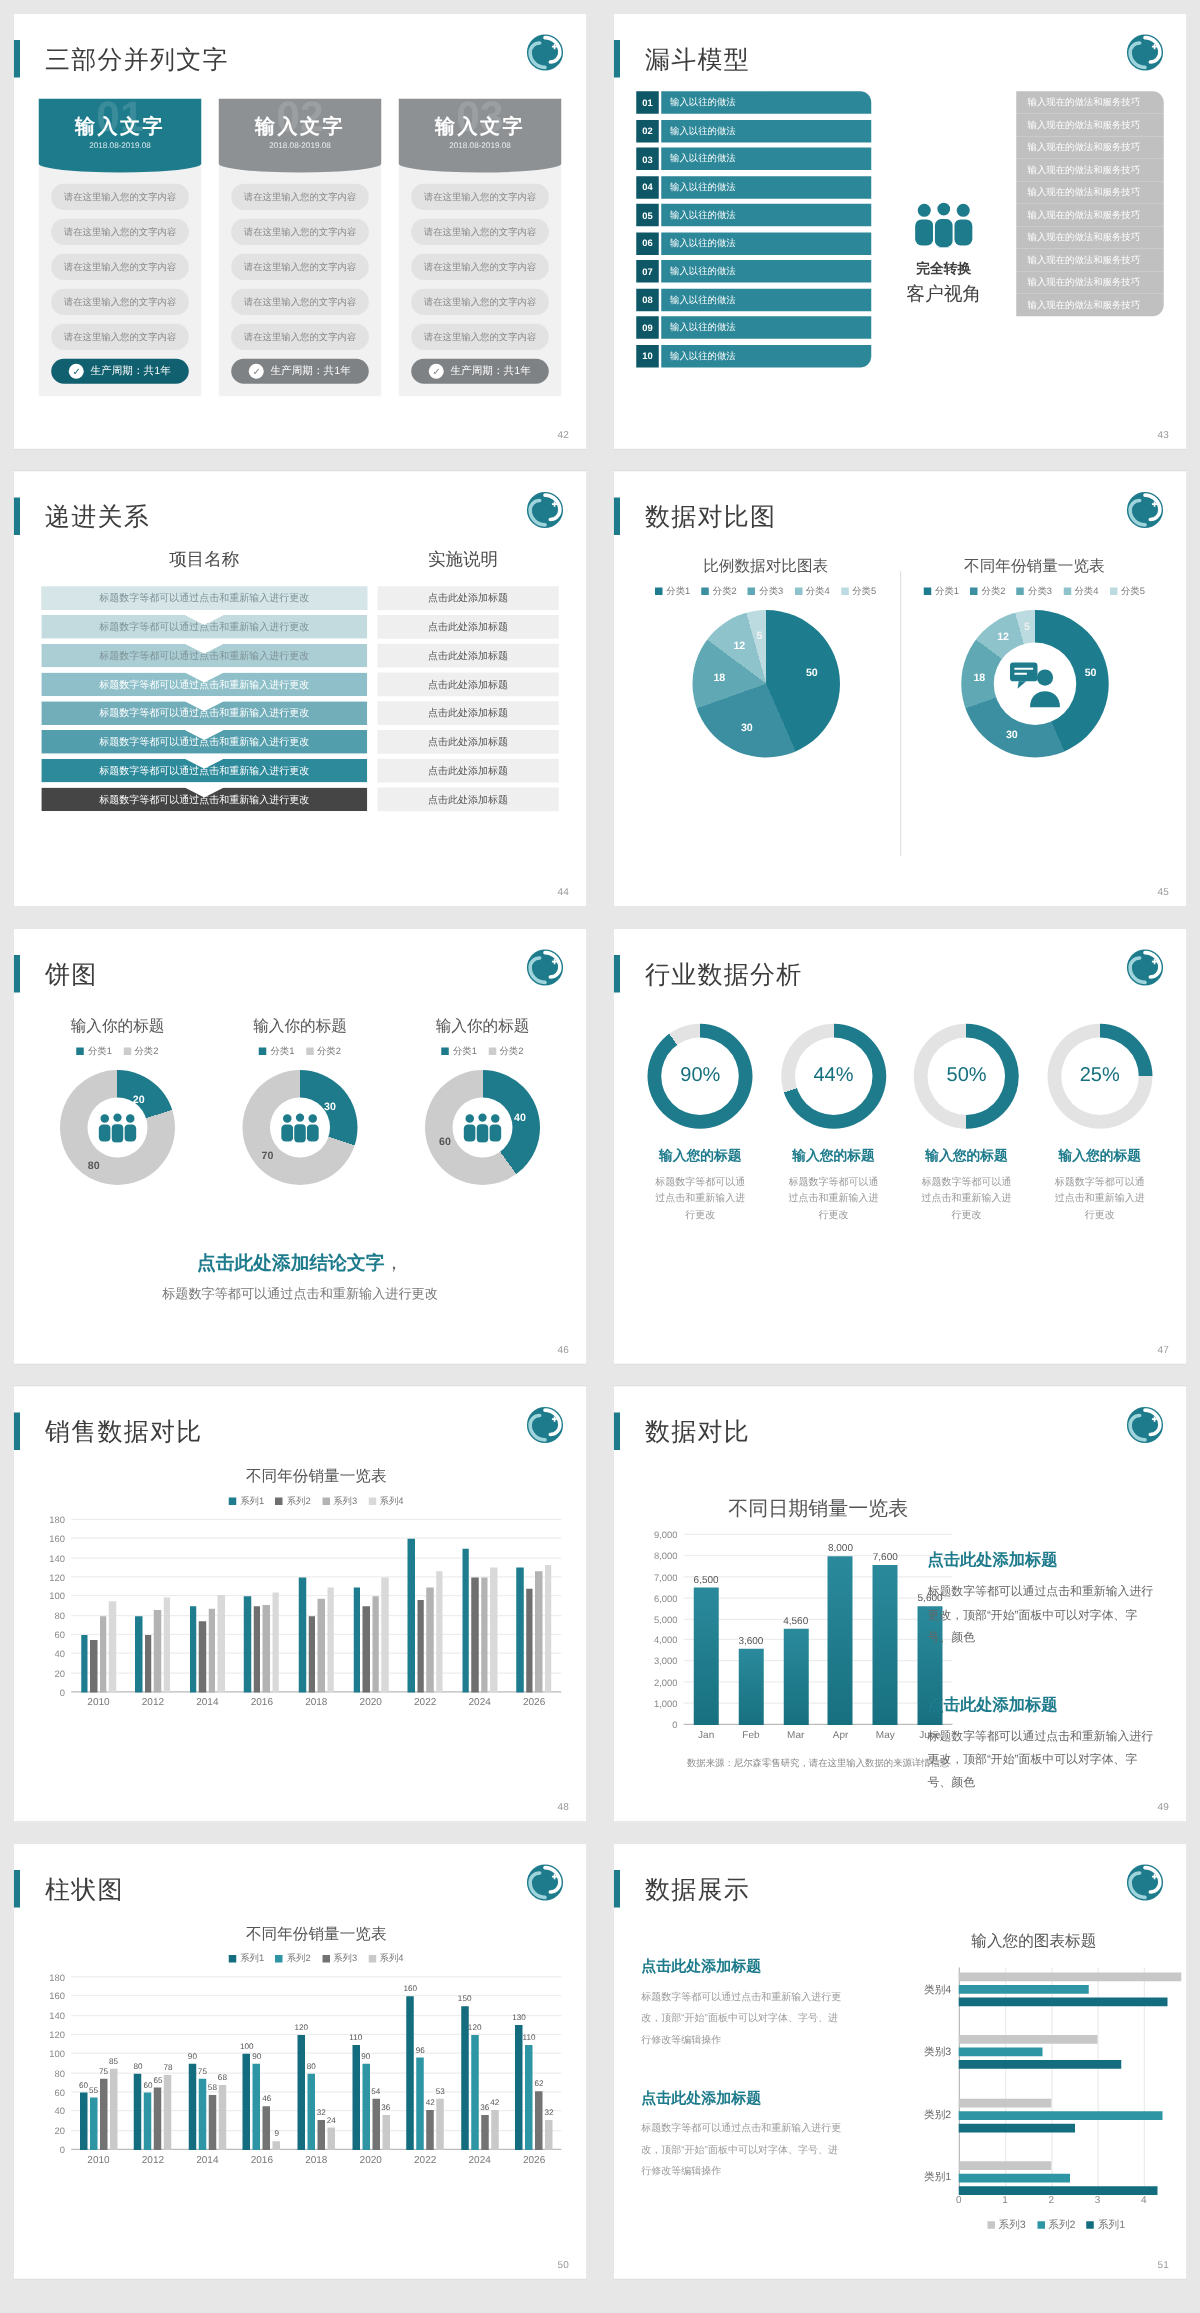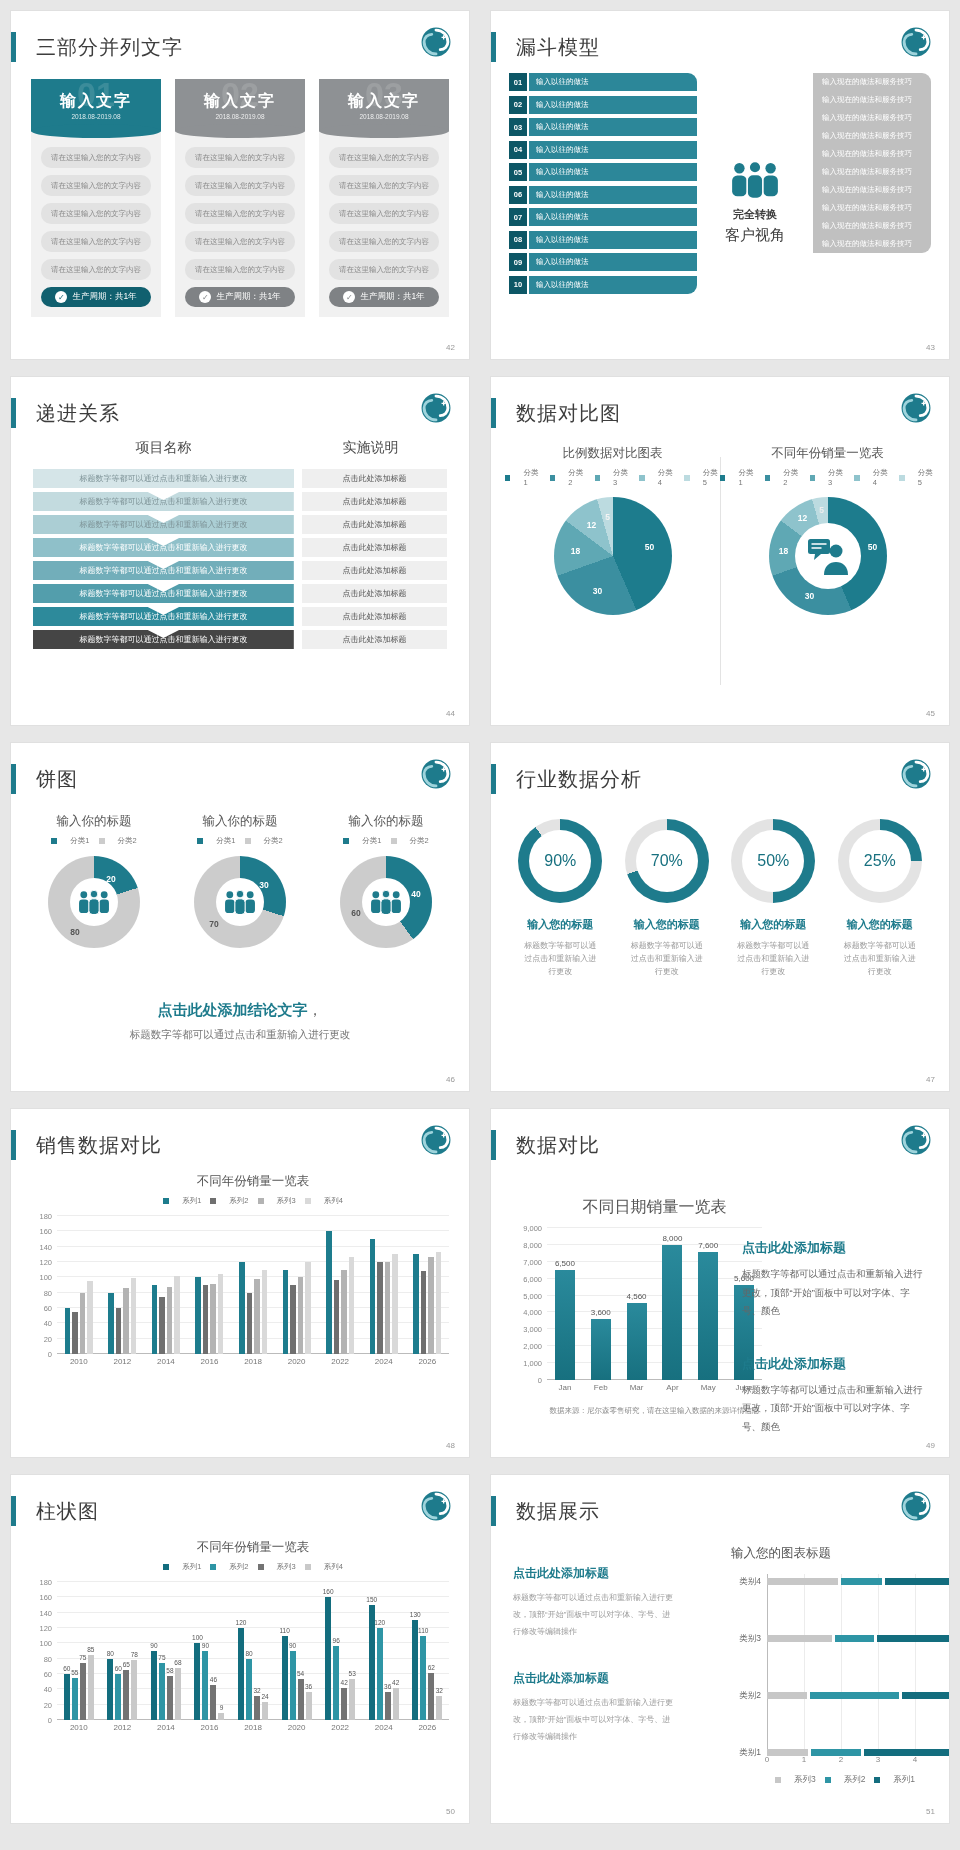--- a/index.html
+++ b/index.html
@@ -41,21 +41,21 @@
   .p-row{display:flex;gap:8px;height:19px;}
   .p-left{width:63%;display:flex;align-items:center;justify-content:center;font-size:8px;}
   .p-left.notch{clip-path:polygon(0 0,44% 0,50% 42%,56% 0,100% 0,100% 100%,0 100%);}
   .p-right{flex:1;background:#efefef;color:#555;font-size:8px;display:flex;align-items:center;justify-content:center;}
   
   .pies2{position:absolute;top:68px;left:14px;right:14px;display:flex;}
   .half{flex:1;display:flex;flex-direction:column;align-items:center;}
   .pdiv{position:absolute;top:80px;bottom:40px;left:50%;width:1px;background:#e3e3e3;}
   .c-title{font-size:12.5px;color:#555;margin-bottom:6px;}
   .legend{display:flex;gap:9px;align-items:center;justify-content:center;margin-bottom:10px;}
-  .leg-it{display:flex;align-items:center;gap:13px;font-size:7.5px;color:#777;}
+  .leg-it{display:flex;align-items:center;gap:3px;font-size:7.5px;color:#777;}
   .leg-sw{width:6px;height:6px;display:inline-block;}
   .pie{position:relative;border-radius:50%;}
   .plabel{position:absolute;font-size:8.5px;font-weight:bold;transform:translate(-50%,-50%);}
   .hole{position:absolute;background:#fff;border-radius:50%;display:flex;align-items:center;justify-content:center;}
   .pies3{position:absolute;top:70px;left:10px;right:10px;display:flex;}
   .pcol{flex:1;display:flex;flex-direction:column;align-items:center;}
   .concl{position:absolute;left:0;right:0;top:258px;text-align:center;}
   .concl .t1{font-size:15px;font-weight:bold;color:#1e7b8c;}
   .concl .t1 .comma{color:#666;font-weight:normal;}
   .concl .t2{font-size:10.5px;color:#777;margin-top:8px;}
@@ -82,21 +82,21 @@
   .xlab{flex:1;text-align:center;font-size:8px;color:#777;}
   .source{font-size:7.5px;color:#8a8a8a;margin-top:14px;text-align:center;}
   
   .tblock .bh{font-size:13px;font-weight:bold;color:#1e7b8c;margin-bottom:8px;}
   .tblock .bb{font-size:9.5px;color:#666;line-height:1.95;}
   
   .hwrap{position:relative;}
   .vline{position:absolute;top:0;bottom:0;width:1px;background:#ececec;}
   .vline.zero{background:#bbb;}
   .hgroups{position:relative;display:flex;flex-direction:column;justify-content:space-between;padding:4px 0;}
-  .hgroup{display:flex;flex-direction:row;gap:3px;}
+  .hgroup{display:flex;flex-direction:column;gap:3px;}
   .hbar{height:7px;}
   .hcat{position:absolute;right:100%;margin-right:6px;font-size:8.5px;color:#666;white-space:nowrap;}
   .hx{position:absolute;top:100%;margin-top:3px;font-size:8px;color:#888;transform:translateX(-50%);}
 </style>
 </head>
 <body>
 
 <div id="grid">
     <section class="slide">
       <div class="slide-head">
@@ -518,21 +518,21 @@
             <div class="hole">
               <span class="pct">90%</span>
             </div>
           </div>
           <div class="ringtitle">输入您的标题</div>
           <div class="ringbody">标题数字等都可以通过点击和重新输入进行更改</div>
         </div>
         <div class="ringcol">
           <div class="ring" style="background: conic-gradient(rgb(30, 123, 140) 252deg, rgb(227, 227, 227) 252deg, rgb(227, 227, 227) 360deg);">
             <div class="hole">
-              <span class="pct">70%</span>
+              <span class="pct">44%</span>
             </div>
           </div>
           <div class="ringtitle">输入您的标题</div>
           <div class="ringbody">标题数字等都可以通过点击和重新输入进行更改</div>
         </div>
         <div class="ringcol">
           <div class="ring" style="background: conic-gradient(rgb(30, 123, 140) 180deg, rgb(227, 227, 227) 180deg, rgb(227, 227, 227) 360deg);">
             <div class="hole">
               <span class="pct">50%</span>
             </div>
@@ -1088,21 +1088,21 @@
         <div class="tblock">
           <div class="bh" style="font-size: 12px;">点击此处添加标题</div>
           <div class="bb" style="font-size: 8px; color: rgb(154, 154, 154); line-height: 2.1;">标题数字等都可以通过点击和重新输入进行更改，顶部“开始”面板中可以对字体、字号、进行修改等编辑操作</div>
         </div>
         <div class="tblock">
           <div class="bh" style="font-size: 12px;">点击此处添加标题</div>
           <div class="bb" style="font-size: 8px; color: rgb(154, 154, 154); line-height: 2.1;">标题数字等都可以通过点击和重新输入进行更改，顶部“开始”面板中可以对字体、字号、进行修改等编辑操作</div>
         </div>
       </div>
       <div class="chartbox" style="top: 70px; left: 240px; right: 26px;">
-        <div class="c-title" style="text-align: left; font-size: 12.5px; margin-bottom: 12px;">输入您的图表标题</div>
+        <div class="c-title" style="text-align: center; font-size: 12.5px; margin-bottom: 12px;">输入您的图表标题</div>
         <div class="hwrap" style="margin-left: 36px; width: 185px; height: 178px; position: relative;">
           <div class="vline zero" style="left: 0px;"></div>
           <span class="hx" style="left: 0px;">0</span>
           <div class="vline" style="left: 37px;"></div>
           <span class="hx" style="left: 37px;">1</span>
           <div class="vline" style="left: 74px;"></div>
           <span class="hx" style="left: 74px;">2</span>
           <div class="vline" style="left: 111px;"></div>
           <span class="hx" style="left: 111px;">3</span>
           <div class="vline" style="left: 148px;"></div>

